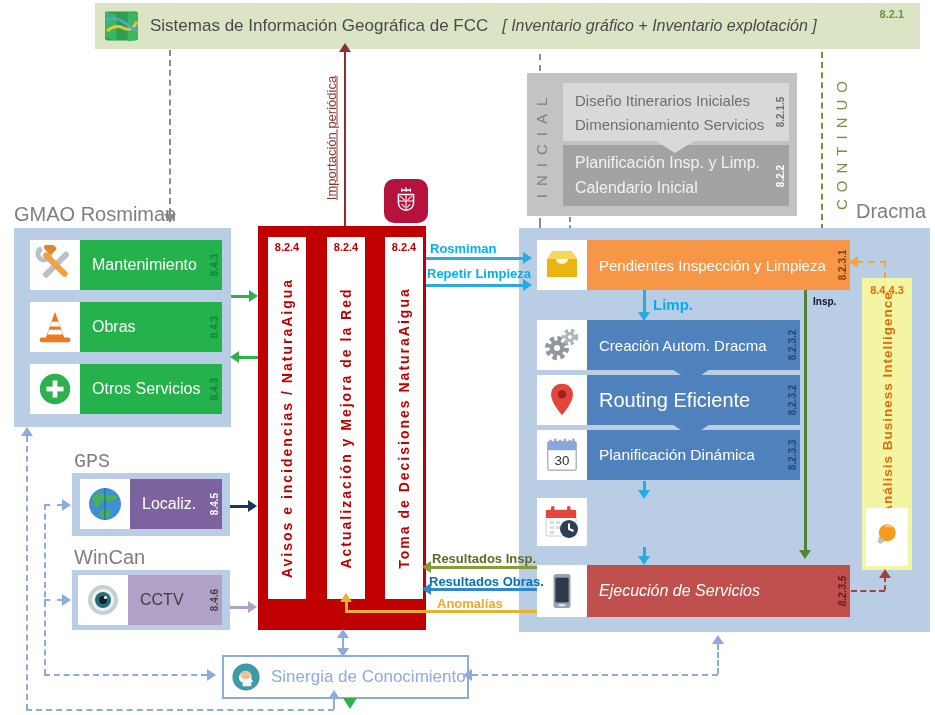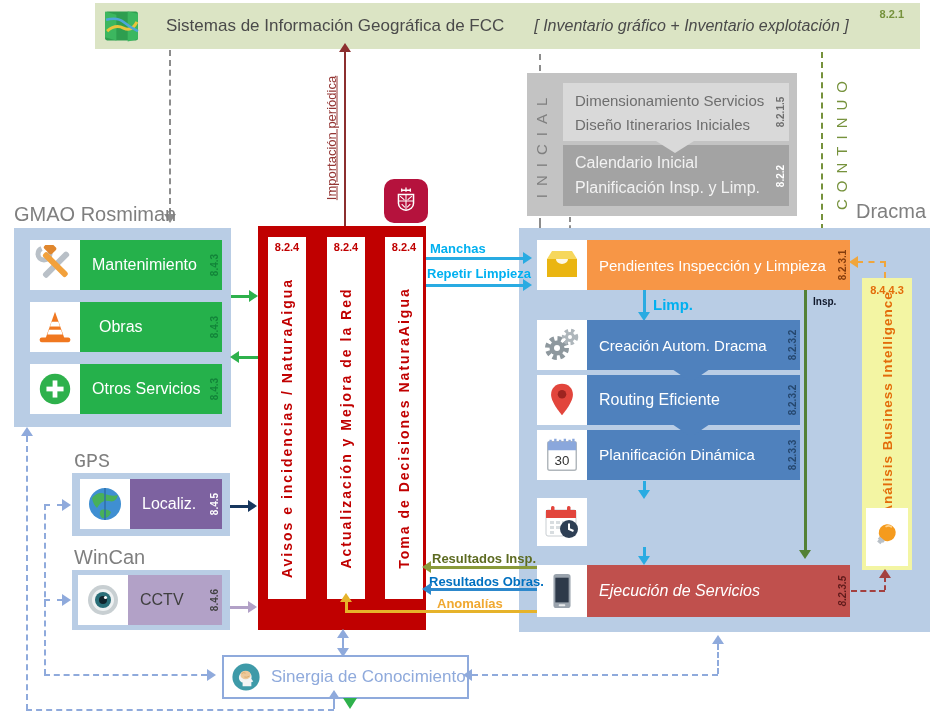--- a/index.html
+++ b/index.html
@@ -13,21 +13,21 @@
   .arr{position:absolute;width:0;height:0;}
   .arr-r{border-top:6px solid transparent;border-bottom:6px solid transparent;border-left:9px solid currentColor;}
   .arr-l{border-top:6px solid transparent;border-bottom:6px solid transparent;border-right:9px solid currentColor;}
   .arr-u{border-left:6px solid transparent;border-right:6px solid transparent;border-bottom:9px solid currentColor;}
   .arr-d{border-left:6px solid transparent;border-right:6px solid transparent;border-top:9px solid currentColor;}
   .hline{position:absolute;height:3px;}
   .vline{position:absolute;width:3px;}
   .dash-v{position:absolute;width:0;border-left:2px dashed currentColor;}
   .dash-h{position:absolute;height:0;border-top:2px dashed currentColor;}
   
-  .topbar{left:95px;top:3px;width:825px;height:46px;background:#dbe4c4;display:flex;align-items:center;gap:16px;}
+  .topbar{left:95px;top:3px;width:825px;height:46px;background:#dbe4c4;display:flex;align-items:center;}
   .topbar .title{font-size:17px;color:#4a4a4a;margin-left:10px;}
   .topbar .subtitle{font-size:16px;color:#4a4a4a;font-style:italic;margin-left:14px;}
   .topbar .code{position:absolute;right:16px;top:5px;font-size:11px;font-weight:bold;color:#76923c;}
   
   .bluepanel{background:#b9cde5;}
   .ptitle{font-size:20px;color:#7f7f7f;}
   .iconcell{position:absolute;width:50px;height:50px;background:#fff;display:flex;align-items:center;justify-content:center;}
   .rowbox{position:absolute;display:flex;align-items:center;}
   .rowbox .lbl{padding-left:12px;white-space:nowrap;}
   .codewrap{position:absolute;right:1px;top:0;bottom:0;width:15px;}
@@ -80,30 +80,30 @@
   <div class="arr arr-d" style="left:816px;top:230px;color:#76923c;"></div>
   <div class="vwrap" style="left:829px;top:66px;width:24px;height:152px;">
     <span class="vrot" style="font-size:15px;letter-spacing:7px;color:#76923c;">CONTINUO</span>
   </div>
 
   <div class="abs" style="left:527px;top:73px;width:270px;height:143px;background:#c3c3c3;"></div>
   <div class="vwrap" style="left:528px;top:78px;width:26px;height:132px;">
     <span class="vrot" style="font-size:15px;letter-spacing:8px;color:#7f7f7f;">INICIAL</span>
   </div>
   <div class="gbox" style="left:563px;top:83px;width:226px;height:58px;background:#d9d9d9;">
+    <div>Diseño  Itinerarios  Iniciales</div>
     <div>Dimensionamiento  Servicios</div>
-    <div>Diseño  Itinerarios  Iniciales</div>
     <div class="codewrap">
         <span class="vrot" style="color:#6e6e6e;">8.2.1.5</span>
       </div>
   </div>
   <div class="notch" style="left:656px;top:141px;border-top:12px solid #d9d9d9;z-index:3;"></div>
   <div class="gbox" style="left:563px;top:145px;width:226px;height:61px;background:#a3a3a3;color:#f2f2f2;font-size:16px;line-height:1.55;">
+    <div>Planificación Insp. y Limp.</div>
     <div>Calendario Inicial</div>
-    <div>Planificación Insp. y Limp.</div>
     <div class="codewrap">
         <span class="vrot" style="color:#fff;">8.2.2</span>
       </div>
   </div>
 
   <div class="dash-v" style="left:569px;top:217px;height:13px;color:#8c8c8c;"></div>
   <div class="arr arr-d" style="left:564px;top:230px;color:#8c8c8c;"></div>
 
   <div class="abs ptitle" style="left:14px;top:203px;">GMAO Rosmiman</div>
   <div class="abs bluepanel" style="left:14px;top:228px;width:217px;height:199px;"></div>
@@ -125,21 +125,21 @@
 
   <div class="iconcell" style="left:30px;top:302px;">
     <svg width="38" height="38" viewBox="0 0 40 40">
       <polygon points="20,4 30,32 10,32" fill="#f07820"></polygon>
       <polygon points="16.4,14.5 23.6,14.5 25.2,19.5 14.8,19.5" fill="#fff"></polygon>
       <polygon points="13.6,23 26.4,23 28,28 12,28" fill="#fff"></polygon>
       <rect x="4" y="31" width="32" height="5" rx="2" fill="#f07820"></rect>
     </svg>
   </div>
   <div class="rowbox" style="left:80px;top:302px;width:142px;height:50px;background:#25b14b;">
-    <span class="lbl" style="color:#fff;font-size:16px;margin-left:7px;">Obras</span>
+    <span class="lbl" style="color:#fff;font-size:16px;">Obras</span>
     <div class="codewrap">
         <span class="vrot" style="color:#128339;">8.4.3</span>
       </div>
   </div>
 
   <div class="iconcell" style="left:30px;top:364px;">
     <svg width="38" height="38" viewBox="0 0 40 40">
       <circle cx="20" cy="20" r="16" fill="#2eb14c"></circle>
       <rect x="11" y="17.5" width="18" height="5" fill="#fff"></rect>
       <rect x="17.5" y="11" width="5" height="18" fill="#fff"></rect>
@@ -229,21 +229,21 @@
   </div>
   <div class="notch" style="left:672px;top:369px;border-top:13px solid #4f81bd;z-index:3;"></div>
 
   <div class="iconcell" style="left:537px;top:375px;">
     <svg width="38" height="38" viewBox="0 0 40 40">
       <path d="M20 3 C13 3 8.5 8 8.5 14.5 C8.5 23 20 36 20 36 S31.5 23 31.5 14.5 C31.5 8 27 3 20 3 Z" fill="#e2453c"></path>
       <circle cx="20" cy="14" r="4.5" fill="#9e2420"></circle>
     </svg>
   </div>
   <div class="rowbox" style="left:587px;top:375px;width:213px;height:50px;background:#4f81bd;">
-    <span class="lbl" style="color:#fff;font-size:16px;">Routing Eficiente</span>
+    <span class="lbl" style="color:#fff;font-size:20px;">Routing Eficiente</span>
     <div class="codewrap">
         <span class="vrot" style="color:#25476e;">8.2.3.2</span>
       </div>
   </div>
   <div class="notch" style="left:672px;top:424px;border-top:13px solid #4f81bd;z-index:3;"></div>
 
   <div class="iconcell" style="left:537px;top:430px;">
     <svg width="38" height="38" viewBox="0 0 40 40">
       <rect x="5" y="6" width="30" height="30" rx="2" fill="#fff" stroke="#b0b6bb" stroke-width="1.5"></rect>
       <rect x="5" y="6" width="30" height="9" fill="#8aa7dc"></rect>
@@ -312,21 +312,21 @@
     </svg>
   </div>
 
   <div class="dash-h" style="left:857px;top:261px;width:29px;color:#f0a63c;"></div>
   <div class="dash-v" style="left:884px;top:261px;height:17px;color:#f0a63c;"></div>
   <div class="arr arr-l" style="left:849px;top:256px;color:#f0a63c;"></div>
   <div class="dash-h" style="left:851px;top:590px;width:34px;color:#a34040;"></div>
   <div class="dash-v" style="left:884px;top:577px;height:13px;color:#a34040;"></div>
   <div class="arr arr-u" style="left:879px;top:569px;color:#a34040;"></div>
 
-  <div class="flowtext" style="left:430px;top:241px;color:#00b0f0;">Manchas</div>
+  <div class="flowtext" style="left:430px;top:241px;color:#00b0f0;">Rosmiman</div>
   <div class="hline" style="left:426px;top:257px;width:99px;background:#29abe2;"></div>
   <div class="arr arr-r" style="left:523px;top:252px;color:#29abe2;"></div>
 
   <div class="flowtext" style="left:427px;top:266px;color:#00b0f0;">Repetir Limpieza</div>
   <div class="hline" style="left:426px;top:284px;width:99px;background:#29abe2;"></div>
   <div class="arr arr-r" style="left:523px;top:279px;color:#29abe2;"></div>
 
   <div class="flowtext" style="left:432px;top:551px;color:#5d6b21;">Resultados Insp.</div>
   <div class="hline" style="left:430px;top:566px;width:107px;background:#8a9a3a;"></div>
   <div class="arr arr-l" style="left:422px;top:561px;color:#8a9a3a;"></div>

